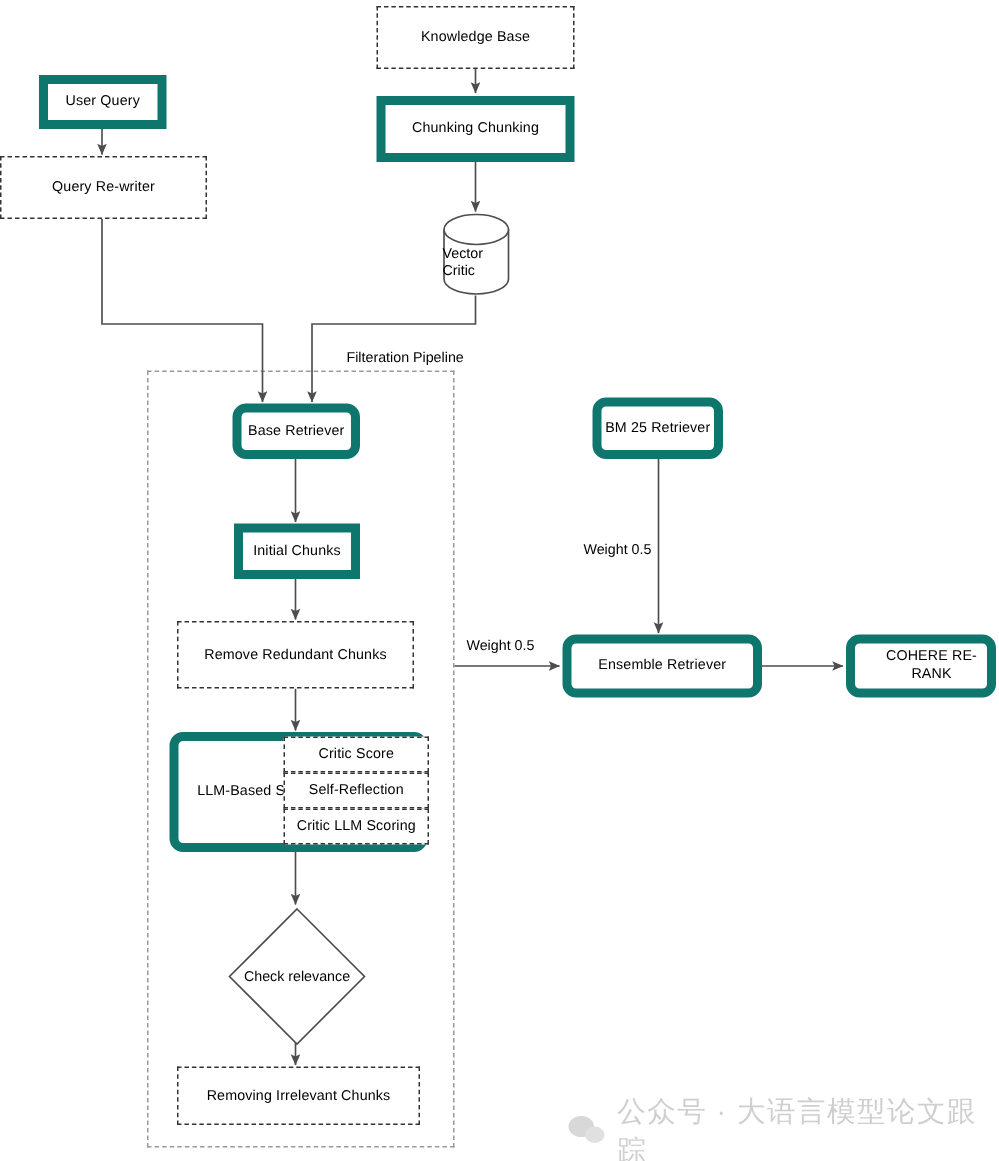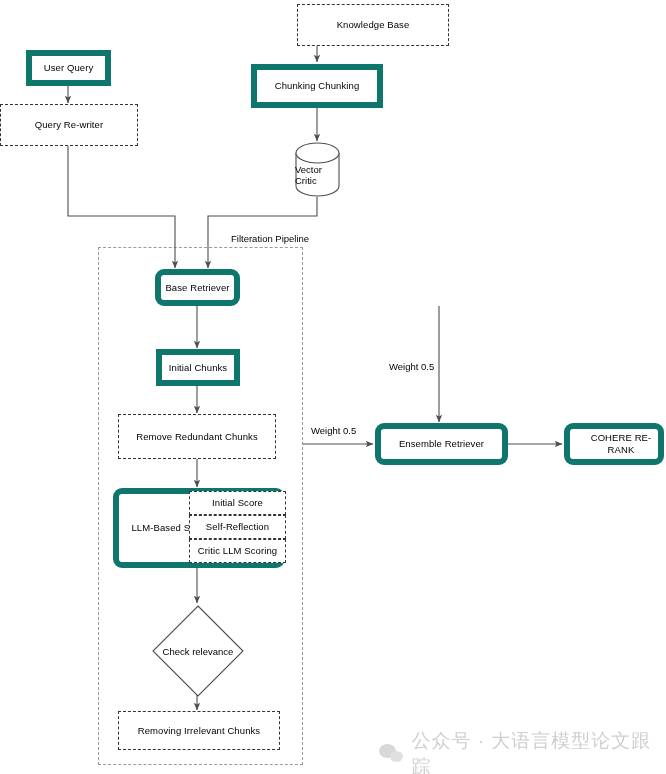--- a/index.html
+++ b/index.html
@@ -140,21 +140,21 @@
   </svg>
 
   <div class="node solid" style="left:26px; top:50px; width:85px; height:36px;">
     <span>User Query</span>
   </div>
 
   <div class="node dashed" style="left:0px; top:104px; width:138px; height:42px;">
     <span>Query Re-writer</span>
   </div>
 
-  <div class="node dashed" style="left:251px; top:4px; width:152px; height:42px;margin-left:46px;">
+  <div class="node dashed" style="left:251px; top:4px; width:132px; height:42px;">
     <span>Knowledge Base</span>
   </div>
 
   <div class="node solid" style="left:251px; top:64px; width:132px; height:44px;">
     <span>Chunking Chunking</span>
   </div>
 
   <div class="cyl" style="left:295px; top:142px; width:45px; height:55px;">
     <svg width="45" height="55" viewBox="0 0 45 55">
       <path d="M1,11 L1,44 A21.5,10 0 0 0 44,44 L44,11" fill="#ffffff" stroke="#4d4d4d" stroke-width="1.1"></path>
@@ -173,40 +173,43 @@
   </div>
 
   <div class="node dashed" style="left:118px; top:414px; width:158px; height:45px;">
     <span>Remove Redundant Chunks</span>
   </div>
 
   <div class="node solid rounded" style="left:113px; top:488px; width:172px; height:80px; justify-content:flex-start;">
     <span style="position:absolute; left:10px; top:50%; transform:translateY(-50%); width:90px; text-align:center;">LLM-Based Scoring</span>
   </div>
   <div class="node dashed" style="left:189px; top:491px; width:97px; height:24px;">
-    <span>Initial Score</span>
+    <span>Critic Score</span>
   </div>
   <div class="node dashed" style="left:189px; top:515px; width:97px; height:24px;">
     <span>Self-Reflection</span>
   </div>
   <div class="node dashed" style="left:189px; top:539px; width:97px; height:24px;text-align:center;">
     <span>Critic LLM Scoring</span>
   </div>
 
   <div style="position:absolute; left:152px; top:605px; width:92px; height:92px;">
     <svg width="92" height="92" viewBox="0 0 92 92">
       <path d="M46,1 L91,46 L46,91 L1,46 Z" fill="#ffffff" stroke="#4d4d4d" stroke-width="1.1"></path>
     </svg>
     <div style="position:absolute; left:0; top:0; width:92px; height:92px; display:flex; align-items:center; justify-content:center; font-size:9.5px; color:#000;">Check relevance</div>
   </div>
 
   <div class="node dashed" style="left:118px; top:711px; width:162px; height:39px;">
     <span>Removing Irrelevant Chunks</span>
   </div>
 
+  <div class="node solid rounded" style="left:395px; top:265px; width:87px; height:41px;">
+    <span>BM 25 Retriever</span>
+  </div>
 
   <div class="free-label" style="left:389px; top:361px;">Weight 0.5</div>
 
   <div class="free-label" style="left:311px; top:425px;">Weight 0.5</div>
 
   <div class="node solid rounded" style="left:375px; top:423px; width:133px; height:42px;">
     <span>Ensemble Retriever</span>
   </div>
 
   <div class="node solid rounded" style="left:564px; top:423px; width:100px; height:42px;padding-left:14px;">

